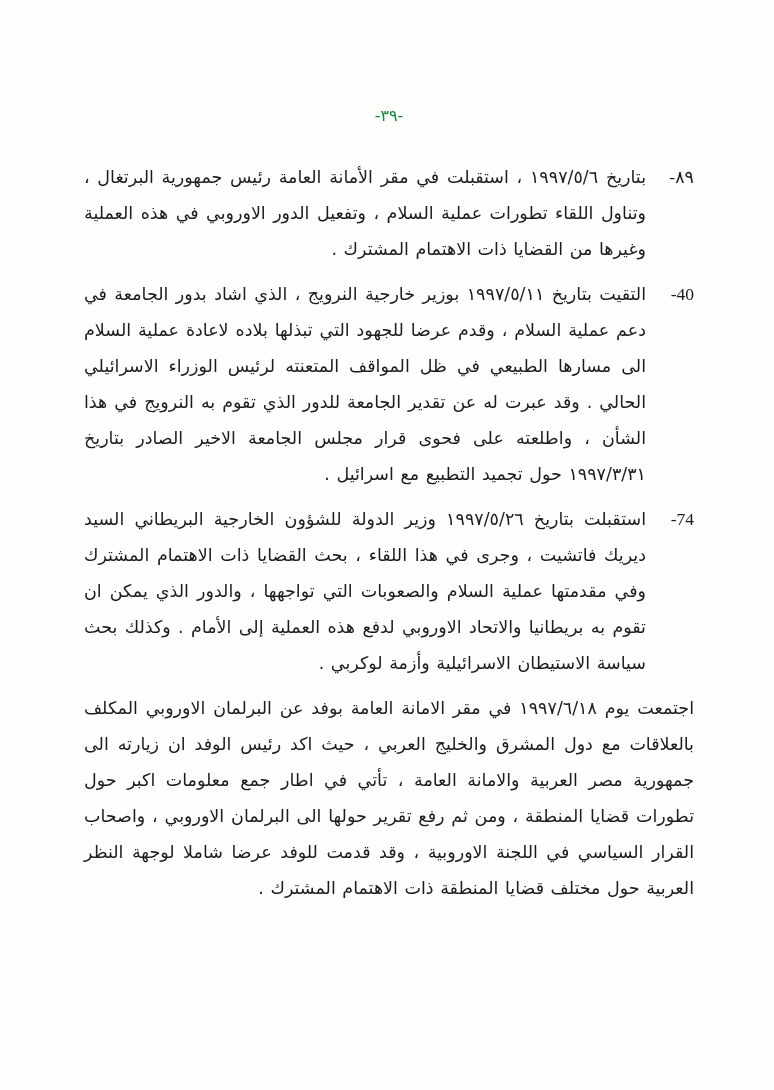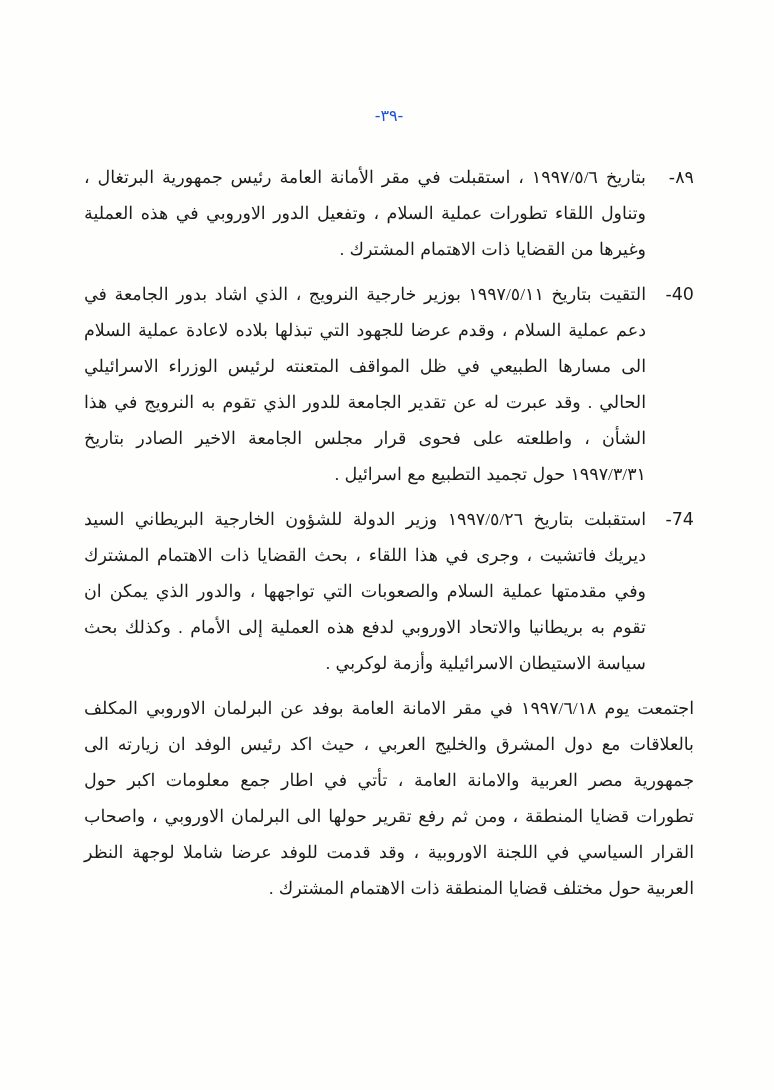--- a/index.html
+++ b/index.html
@@ -18,40 +18,40 @@
     direction: rtl;
     font-family: "DejaVu Sans", sans-serif;
     color: #1c1c1c;
     overflow: hidden;
   }
   .page-number {
     text-align: center;
     font-size: 16px;
     letter-spacing: 1px;
     margin-bottom: 34px;
-    color: #1d4ed8;
+    color: #15803d;
   }
   .para {
     display: flex;
     direction: rtl;
     font-size: 17.5px;
     line-height: 36px;
     margin-bottom: 9px;
   }
   .para-num {
     flex: 0 0 48px;
     white-space: nowrap;
     text-align: right;
+    font-family: Liberation Serif, serif;
   }
   .para-text {
     flex: 1;
     text-align: justify;
     text-align-last: right;
     word-spacing: 1px;
-    font-family: Liberation Serif, serif;
   }
 </style>
 </head>
 <body>
 
 <div class="page">
 
   <div class="page-number">-٣٩-</div>
 
   <div class="para">

